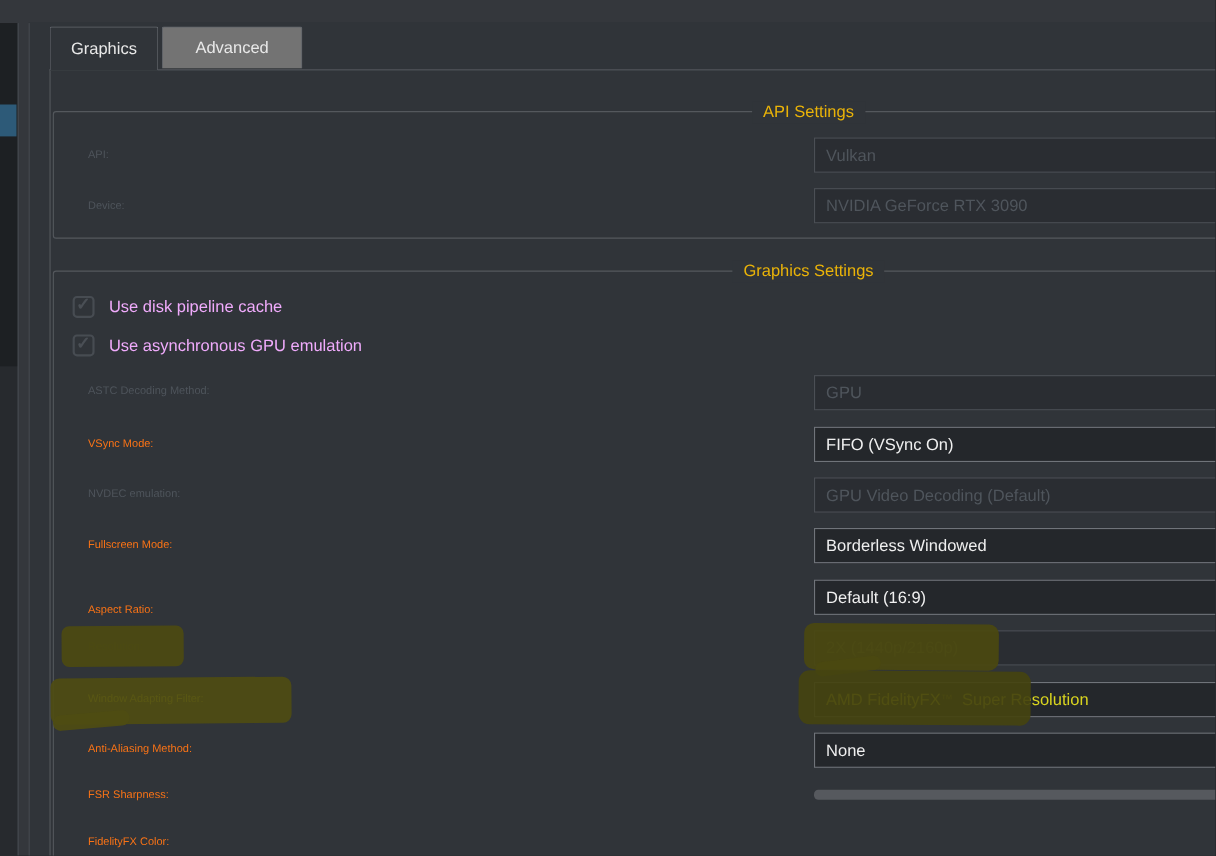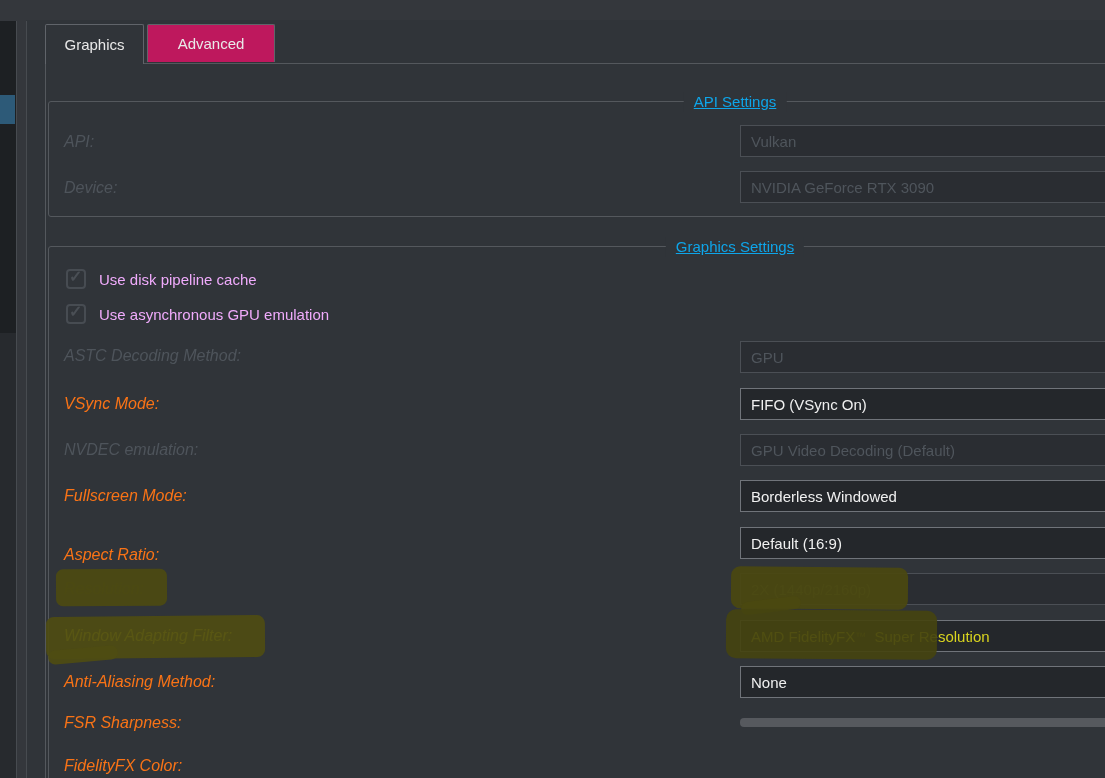--- a/index.html
+++ b/index.html
@@ -14,32 +14,32 @@
   .sidebar-strip{position:absolute;left:0;top:21px;width:16px;height:757px;background:#272a2e;}
   .sidebar-list{position:absolute;left:0;top:21px;width:16px;height:312px;background:#1d2023;}
   .sidebar-selected{position:absolute;left:0;top:95px;width:15px;height:29px;background:#2d5a78;}
   .vline{position:absolute;top:21px;bottom:0;width:1px;background:#474b50;}
   .vline.a{left:16px;} .vline.b{left:26px;}
   
   .tab{position:absolute;top:24px;box-sizing:border-box;font-size:15px;color:#e9e9e9;
        display:flex;align-items:center;justify-content:center;
        border:1px solid #60646a;border-bottom:none;border-radius:2px 2px 0 0;}
   .tab.active{left:45px;width:99px;height:40px;background:#303439;z-index:3;}
-  .tab.inactive{left:147px;width:128px;height:38px;background:#be185d;z-index:1;}
+  .tab.inactive{left:147px;width:128px;height:38px;background:#737373;z-index:1;}
   .pane{position:absolute;left:45px;top:63px;width:1377px;height:715px;box-sizing:border-box;
         border-top:1px solid #54585d;border-left:1px solid #54585d;background:#303439;z-index:2;}
   
   .groupbox{position:absolute;left:48px;width:1374px;box-sizing:border-box;
             border:1px solid #54585d;border-radius:3px;z-index:2;}
   .groupbox .gtitle{position:absolute;top:-10px;left:50%;transform:translateX(-50%);
-            background:#303439;padding:0 10px;font-size:15px;line-height:20px;color:#0ea5e9;white-space:nowrap;text-decoration:underline;}
+            background:#303439;padding:0 10px;font-size:15px;line-height:20px;color:#eab308;white-space:nowrap;}
   .gb-api{top:101px;height:116px;}
   .gb-gfx{top:246px;height:560px;}
   
-  .flabel{position:absolute;left:15px;font-size:16px;line-height:20px;white-space:nowrap;z-index:4;font-style:italic;}
+  .flabel{position:absolute;left:31px;font-size:10px;line-height:20px;white-space:nowrap;z-index:4;}
   .flabel.on{color:#f97316;}
   .flabel.off{color:#4e545b;}
   .dd{position:absolute;left:691px;width:669px;height:32px;box-sizing:border-box;
       display:flex;align-items:center;padding-left:10px;font-size:15px;white-space:nowrap;z-index:1;}
   .dd.on{background:#24272b;border:1px solid #70747a;color:#f0f0f0;}
   .dd.off{background:#2a2d32;border:1px solid #4b4f55;color:#4f555c;}
   .dd span{position:relative;z-index:4;}
   
   .cbrow{position:absolute;left:17px;display:flex;align-items:center;height:20px;}
   .cbox{width:16px;height:16px;border:2px solid #474c52;border-radius:4px;position:relative;flex:0 0 auto;}

